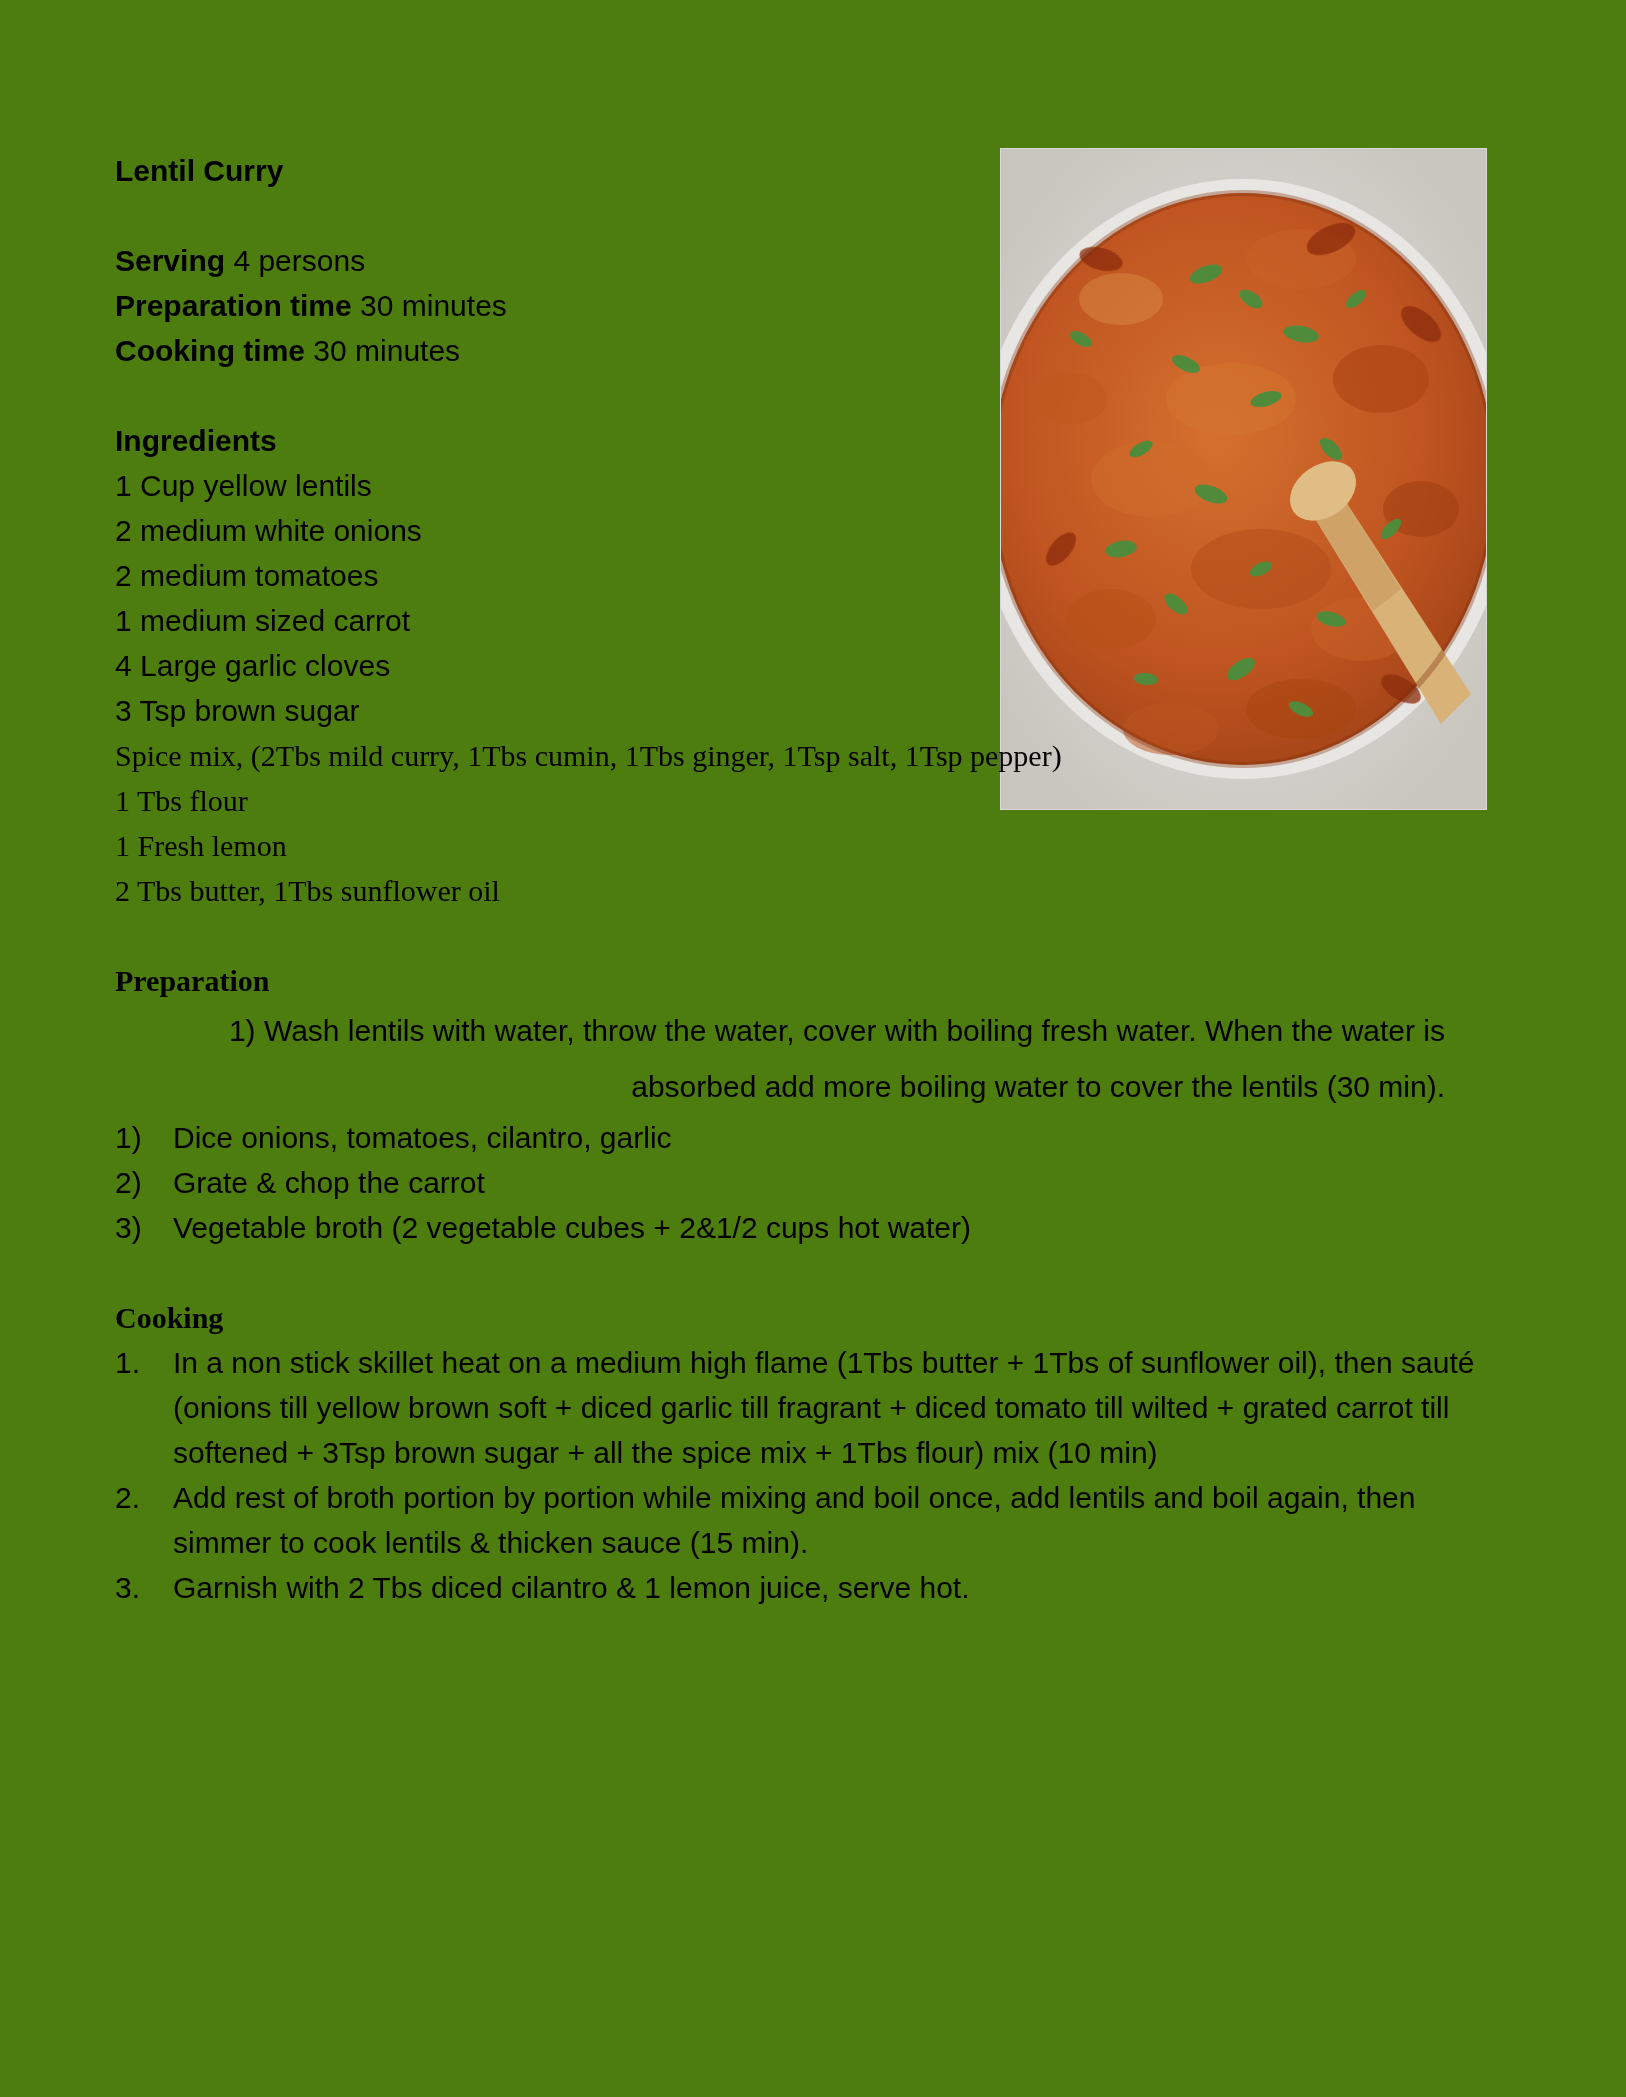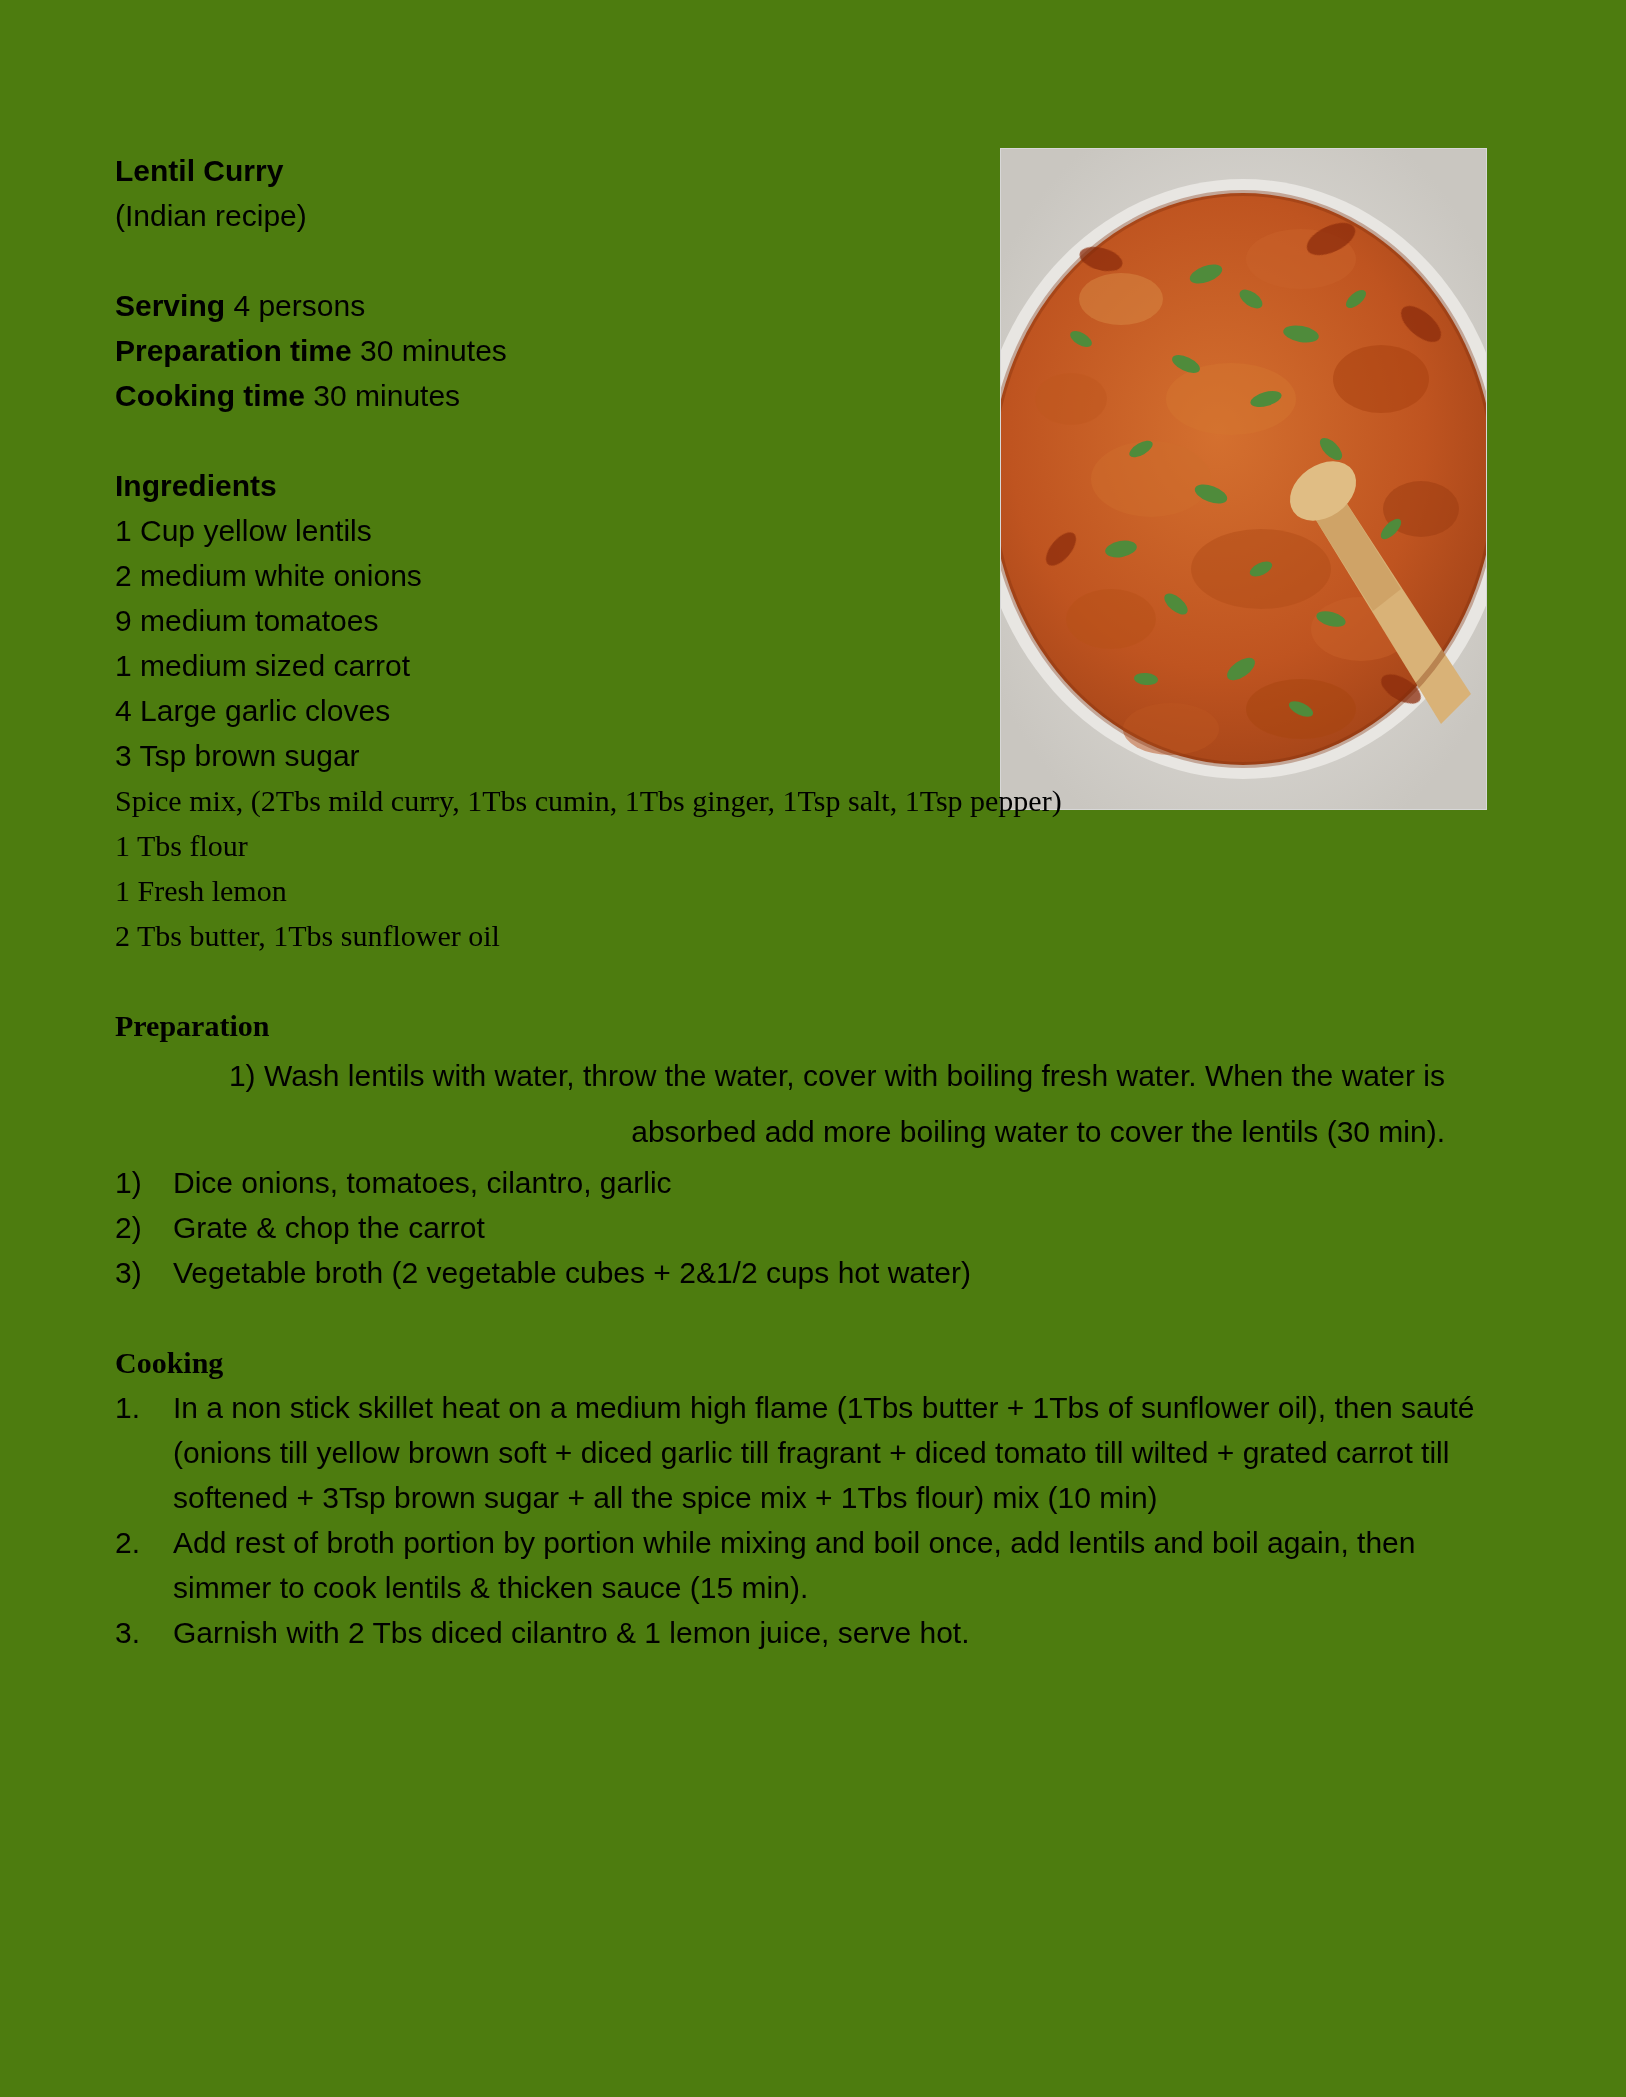--- a/index.html
+++ b/index.html
@@ -156,32 +156,31 @@
         <path d="M 330 330 L 400 440 L 372 462 L 305 355 Z" fill="#c89a5e" opacity="0.6"></path>
         <ellipse cx="322" cy="342" rx="36" ry="26" transform="rotate(-35 322 342)" fill="#e0bd84"></ellipse>
       </g>
       <ellipse cx="242" cy="330" rx="252" ry="286" fill="none" stroke="#7d2f0c" stroke-width="6" opacity="0.35"></ellipse>
     </svg>
   </div>
 
   <div class="doc-body">
 
     <div class="line narrow-col bold">Lentil Curry</div>
-    <div class="line narrow-col">(Indian recipe)</div>
     <div class="spacer"></div>
 
     <div class="line narrow-col"><span class="bold">Serving</span><span> 4 persons</span></div>
     <div class="line narrow-col"><span class="bold">Preparation time</span><span> 30 minutes</span></div>
     <div class="line narrow-col"><span class="bold">Cooking time</span><span> 30 minutes</span></div>
     <div class="spacer"></div>
 
     <div class="line narrow-col bold">Ingredients</div>
     <div class="line narrow-col">1 Cup yellow lentils</div>
     <div class="line narrow-col">2 medium white onions</div>
-    <div class="line narrow-col">9 medium tomatoes</div>
+    <div class="line narrow-col">2 medium tomatoes</div>
     <div class="line narrow-col">1 medium sized carrot</div>
     <div class="line narrow-col">4 Large garlic cloves</div>
     <div class="line narrow-col">3 Tsp brown sugar</div>
     <div class="line text-col">Spice mix, (2Tbs mild curry, 1Tbs cumin, 1Tbs ginger, 1Tsp salt, 1Tsp pepper)</div>
     <div class="line text-col">1 Tbs flour</div>
     <div class="line text-col">1 Fresh lemon</div>
     <div class="line text-col">2 Tbs butter, 1Tbs sunflower oil</div>
     <div class="spacer"></div>
 
     <div class="line text-col bold">Preparation</div>

